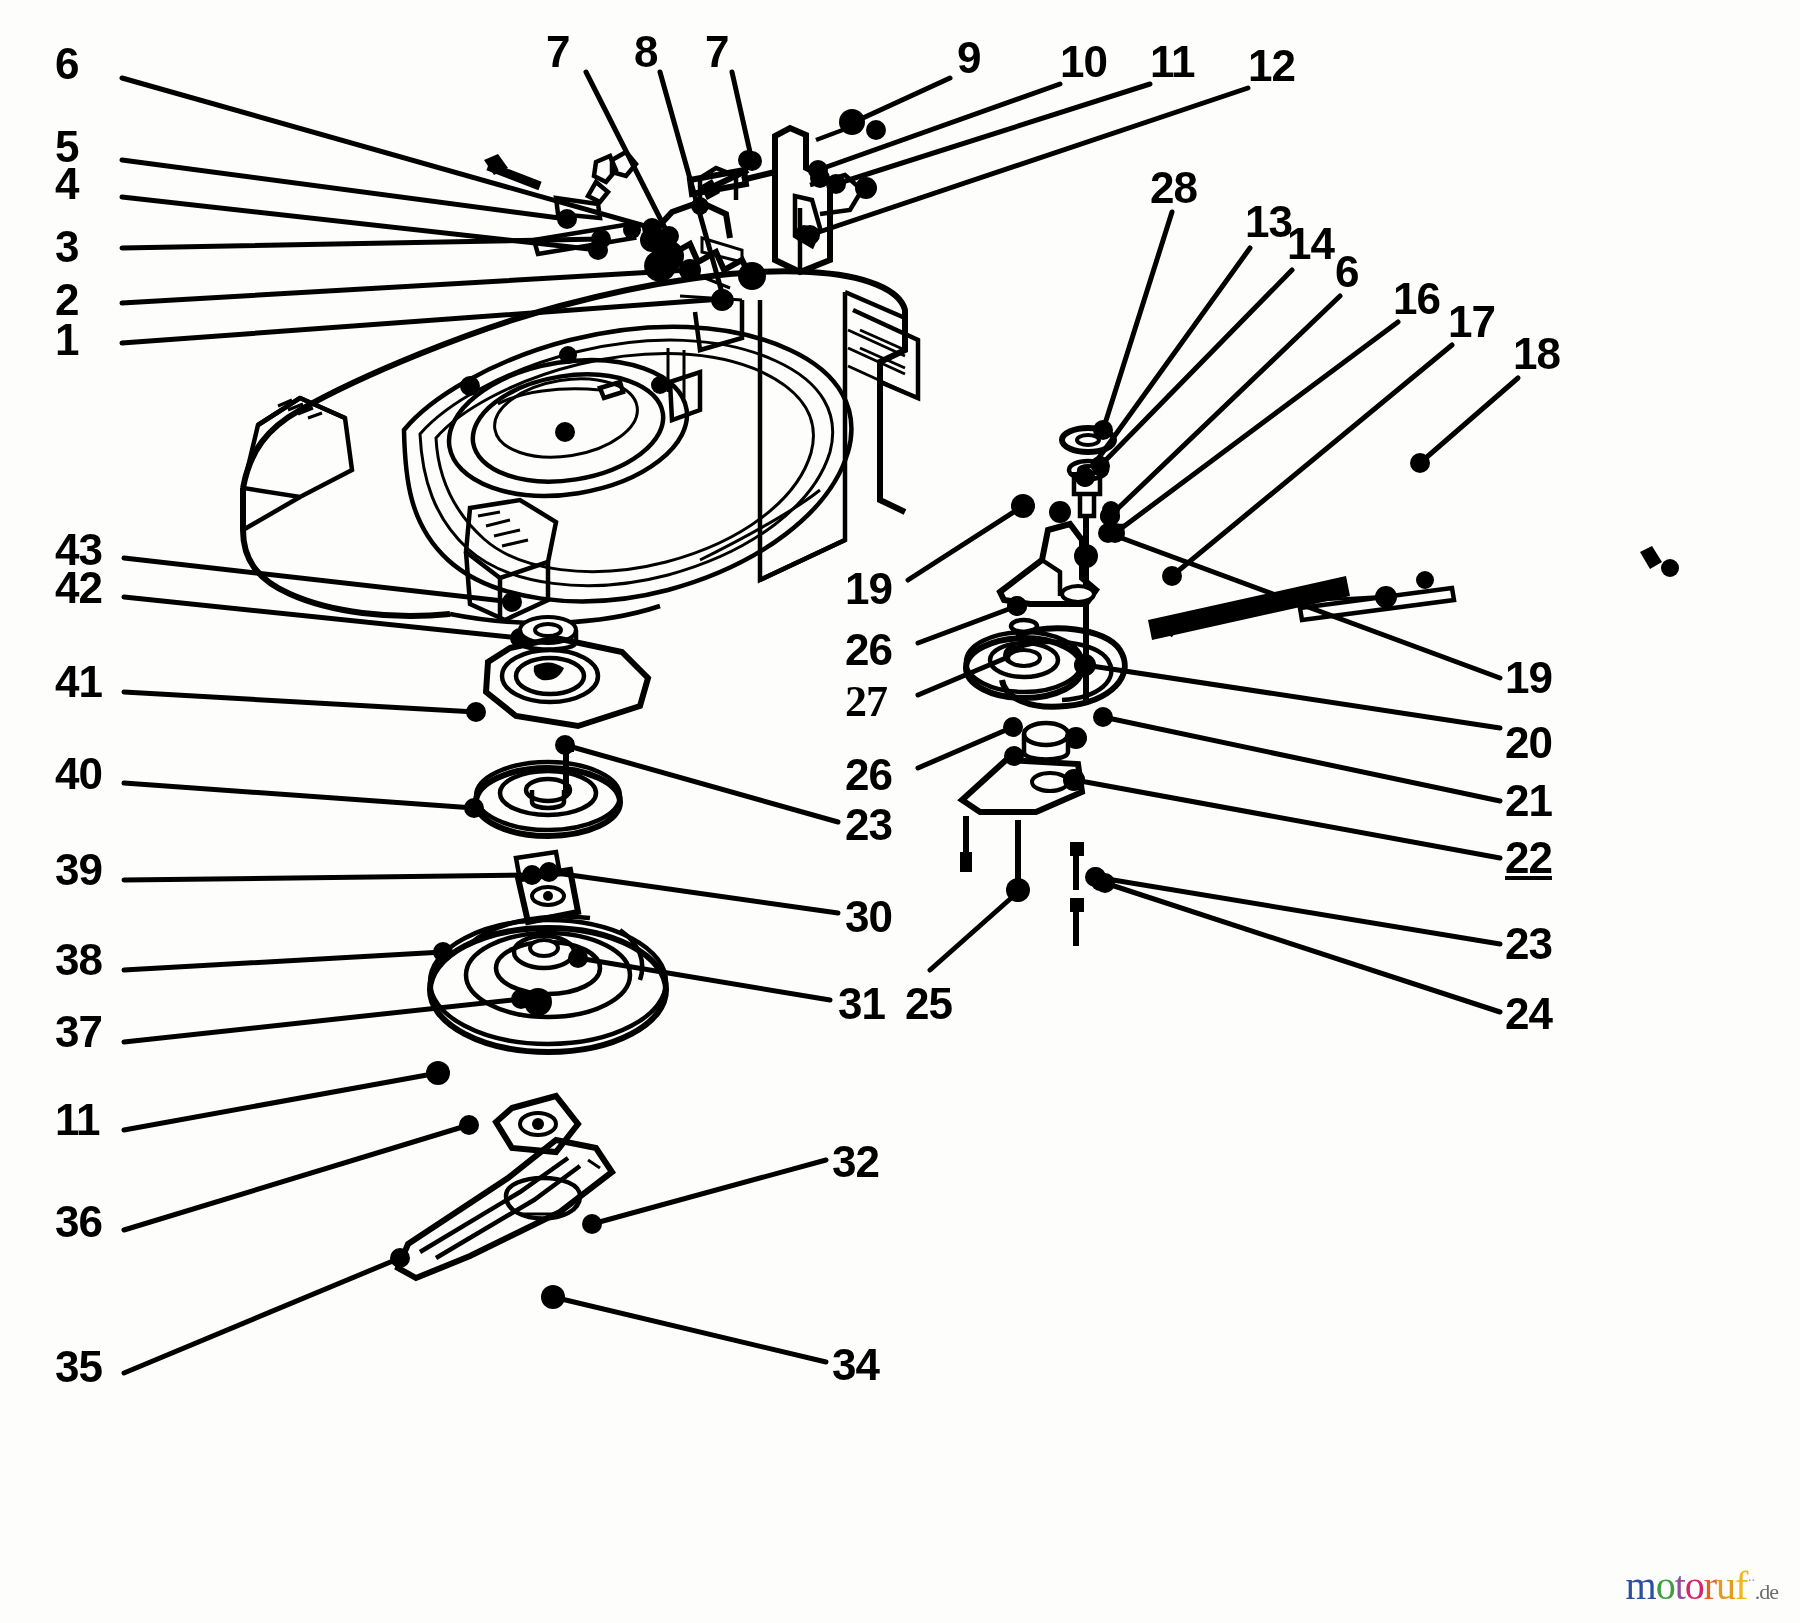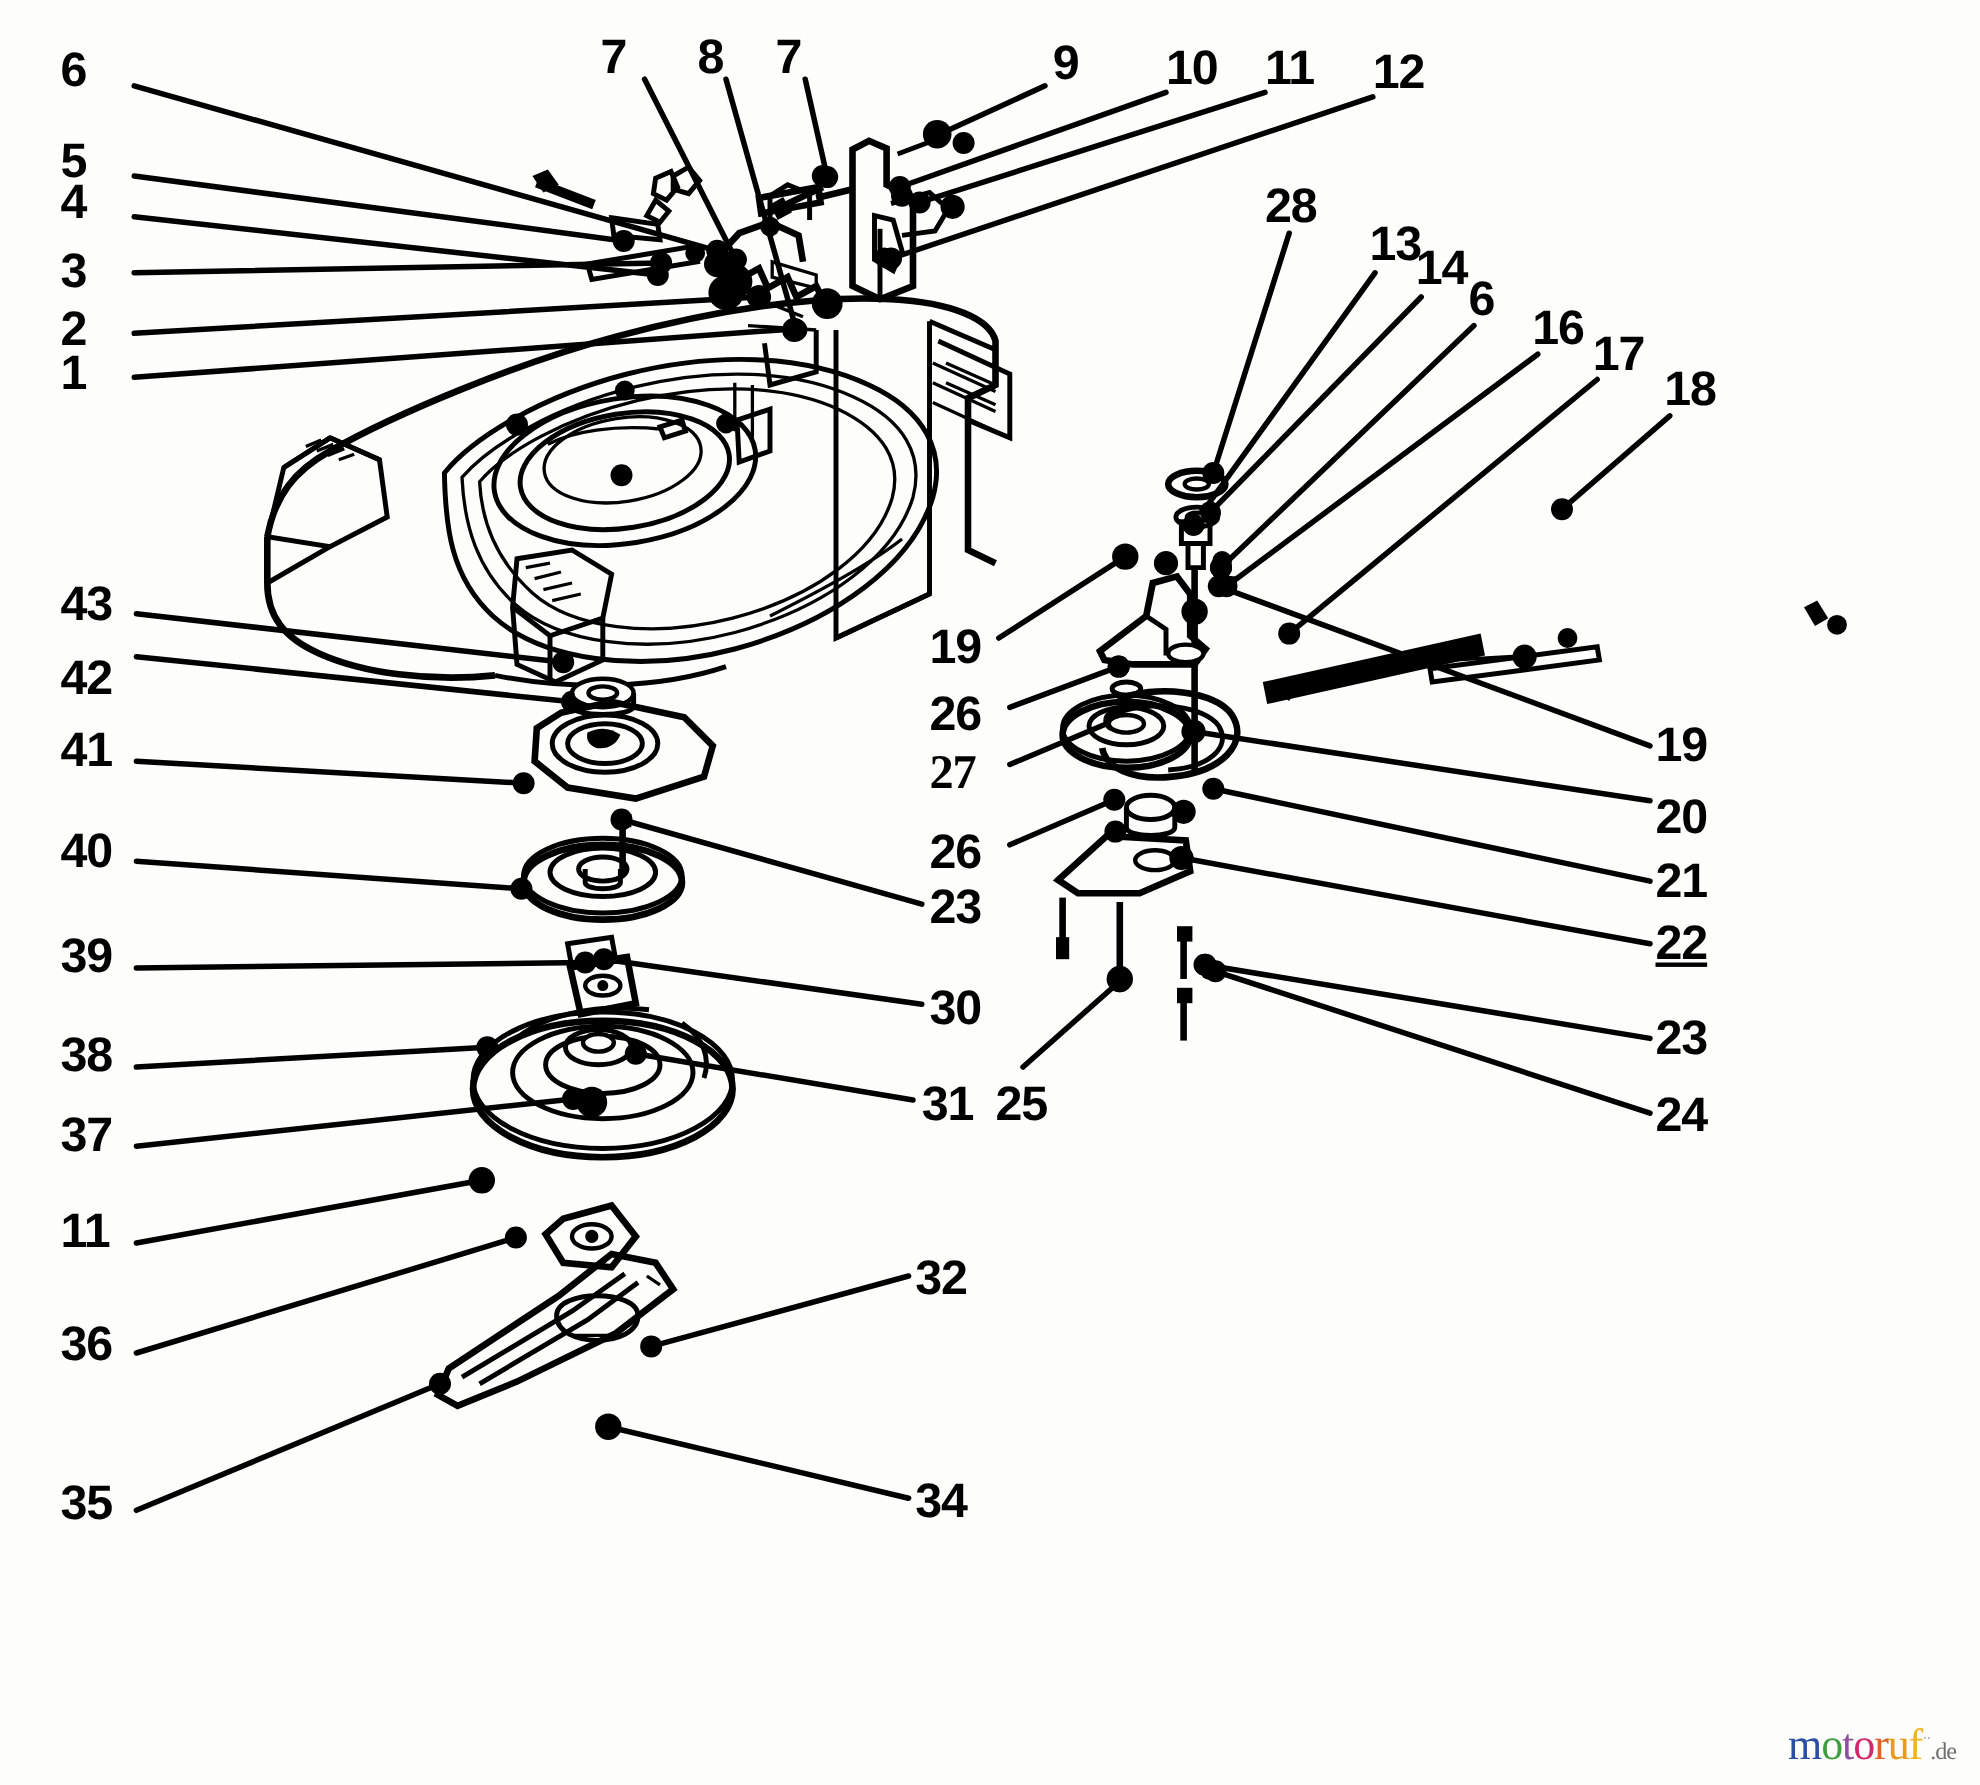--- a/index.html
+++ b/index.html
@@ -387,21 +387,21 @@
       <div class="callout" style="left: 55px; top: 278px;">2</div>
       <div class="callout" style="left: 55px; top: 318px;">1</div>
       <div class="callout" style="left: 1150px; top: 166px; text-align: center;">28</div>
       <div class="callout" style="left: 1245px; top: 200px;">13</div>
       <div class="callout" style="left: 1287px; top: 222px;">14</div>
       <div class="callout" style="left: 1335px; top: 250px;">6</div>
       <div class="callout" style="left: 1393px; top: 277px;">16</div>
       <div class="callout" style="left: 1448px; top: 300px;">17</div>
       <div class="callout" style="left: 1513px; top: 332px;">18</div>
       <div class="callout" style="left: 55px; top: 528px;">43</div>
-      <div class="callout" style="left: 55px; top: 566px; margin-top: 29px;">42</div>
+      <div class="callout" style="left: 55px; top: 566px;">42</div>
       <div class="callout" style="left: 1505px; top: 656px;">19</div>
       <div class="callout" style="left: 55px; top: 660px;">41</div>
       <div class="callout" style="left: 1505px; top: 721px;">20</div>
       <div class="callout" style="left: 845px; top: 567px;">19</div>
       <div class="callout" style="left: 845px; top: 628px;">26</div>
       <div class="callout" style="left: 845px; top: 680px; font-family: Liberation Serif, serif;">27</div>
       <div class="callout" style="left: 55px; top: 752px;">40</div>
       <div class="callout" style="left: 1505px; top: 779px;">21</div>
       <div class="callout" style="left: 845px; top: 753px;">26</div>
       <div class="callout" style="left: 1505px; top: 836px; text-decoration: underline;">22</div>

